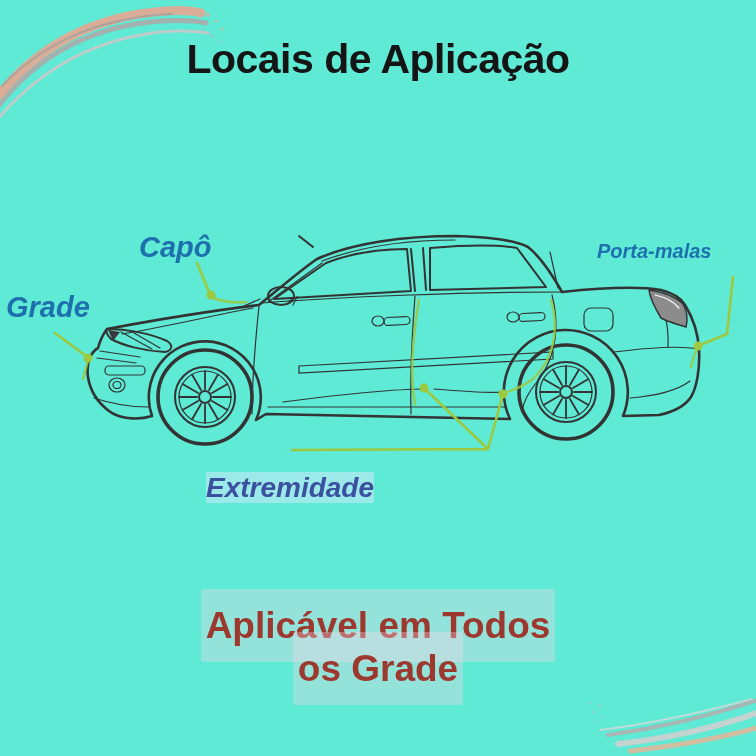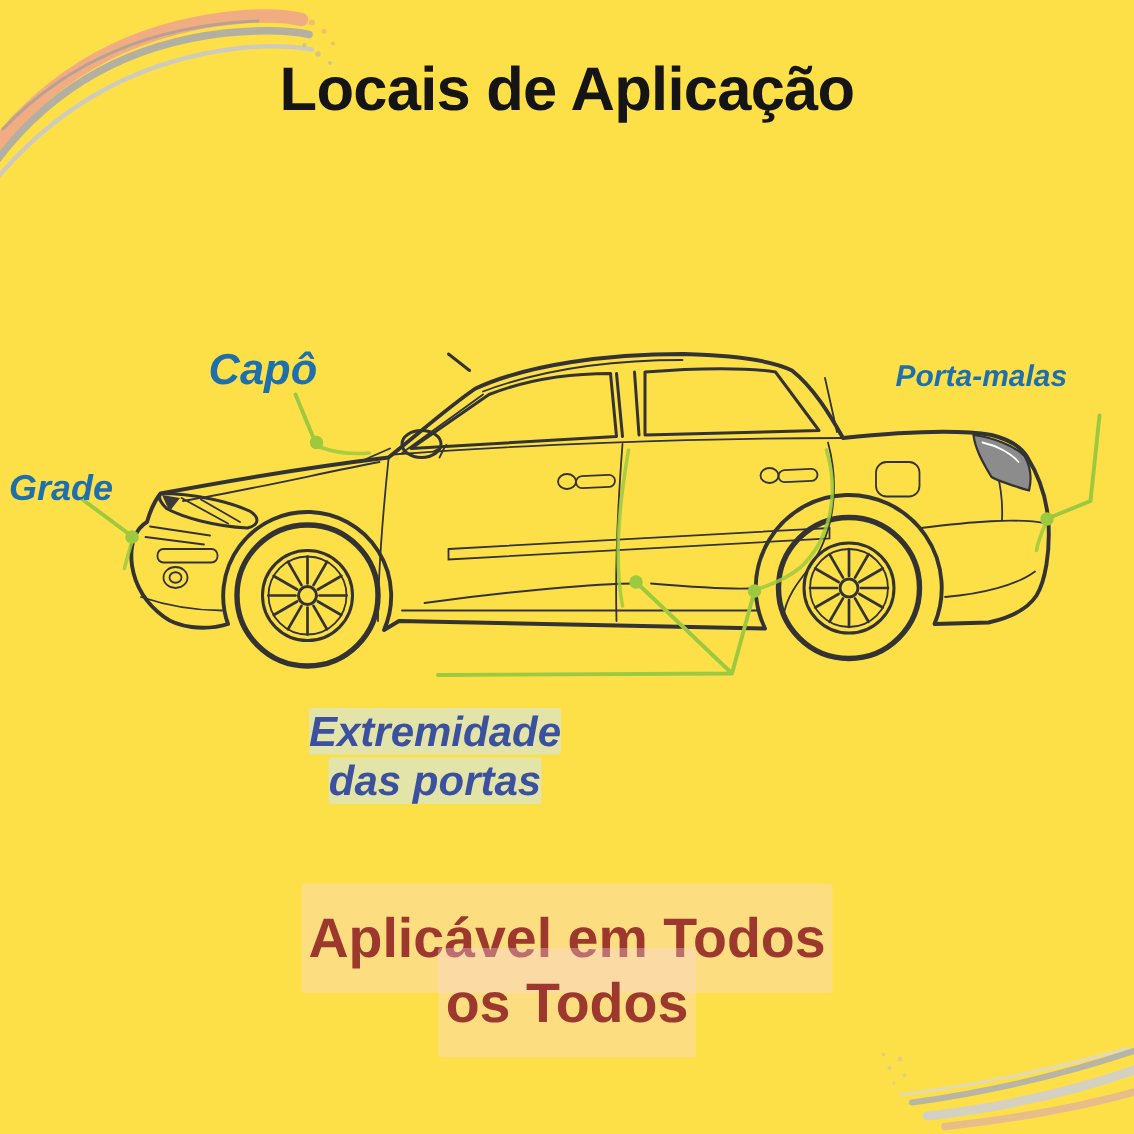--- a/index.html
+++ b/index.html
@@ -1,31 +1,31 @@
 <!DOCTYPE html>
 <html style="--label-blue: #1e6fad; --door-label-blue: #3c50a0; --footer-red: #9d382e; --pointer-green: #9cc93f; --car-line: #333333; --swirl-salmon: #f0a28d; --swirl-gray: #b0b0b0;"><head>
 <meta charset="utf-8">
 <style>
   html,body{margin:0;padding:0;background:#ffffff;}
-  .stage{position:relative;width:756px;height:756px;background:#fde047;overflow:hidden;
+  .stage{position:relative;width:756px;height:756px;background:#5eead4;overflow:hidden;
          font-family:"Liberation Sans", sans-serif;}
   svg{position:absolute;left:0;top:0;}
   .car{stroke:var(--car-line,#333);fill:none;stroke-width:2;stroke-linecap:round;stroke-linejoin:round;}
   .car-thin{stroke:var(--car-line,#333);fill:none;stroke-width:1.2;stroke-linecap:round;}
   .car-fill{stroke:var(--car-line,#333);fill:#8c8c8c;stroke-width:1.5;stroke-linejoin:round;}
   .car-dark{fill:#3a3a3a;stroke:none;}
   .green{stroke:var(--pointer-green,#9cc93f);fill:none;stroke-width:2.6;stroke-linecap:round;stroke-linejoin:round;}
   .green-soft{stroke:var(--pointer-green,#9cc93f);fill:none;stroke-width:2.4;opacity:.85;stroke-linecap:round;}
   .gdot{fill:var(--pointer-green,#9cc93f);stroke:none;}
   .title{position:absolute;left:0;right:0;top:36px;text-align:center;
          font-size:41px;font-weight:bold;letter-spacing:-.5px;color:#151515;}
   .blabel{position:absolute;font-weight:bold;font-style:italic;white-space:nowrap;
           color:var(--label-blue,#1e6fad);}
   .lbl-capo{left:139px;top:231px;font-size:29px;text-align:center;}
-  .lbl-grade{left:6px;top:312px;font-size:24px;}
+  .lbl-grade{left:6px;top:291px;font-size:29px;}
   .lbl-porta{left:597px;top:240px;font-size:20px;}
   .lbl-ext{left:185px;top:471px;width:210px;text-align:center;font-size:28px;line-height:33px;
            color:var(--door-label-blue,#3c50a0);font-weight:bold;font-style:italic;position:absolute;}
   .lbl-ext span{background:rgba(205,232,248,.55);padding:0 0;border-radius:2px;}
   .footer{position:absolute;left:0;right:0;top:604px;text-align:center;font-weight:bold;
           font-size:37px;line-height:43px;color:var(--footer-red,#9d382e);}
   .footer span{background:rgba(250,215,232,.35);padding:16px 5px;border-radius:2px;}
 </style>
 </head>
 <body>
@@ -188,20 +188,19 @@
   </svg>
 
   <div class="title">Locais de Aplicação</div>
 
   <div class="blabel lbl-capo">Capô</div>
   <div class="blabel lbl-grade">Grade</div>
   <div class="blabel lbl-porta">Porta-malas</div>
 
   <div class="lbl-ext">
     <span>Extremidade</span><br>
-    <span>das portas</span>
   </div>
 
   <div class="footer">
     <span>Aplicável em Todos</span><br>
-    <span>os Todos</span>
+    <span>os Grade</span>
   </div>
 </div>
 
 </body></html>

